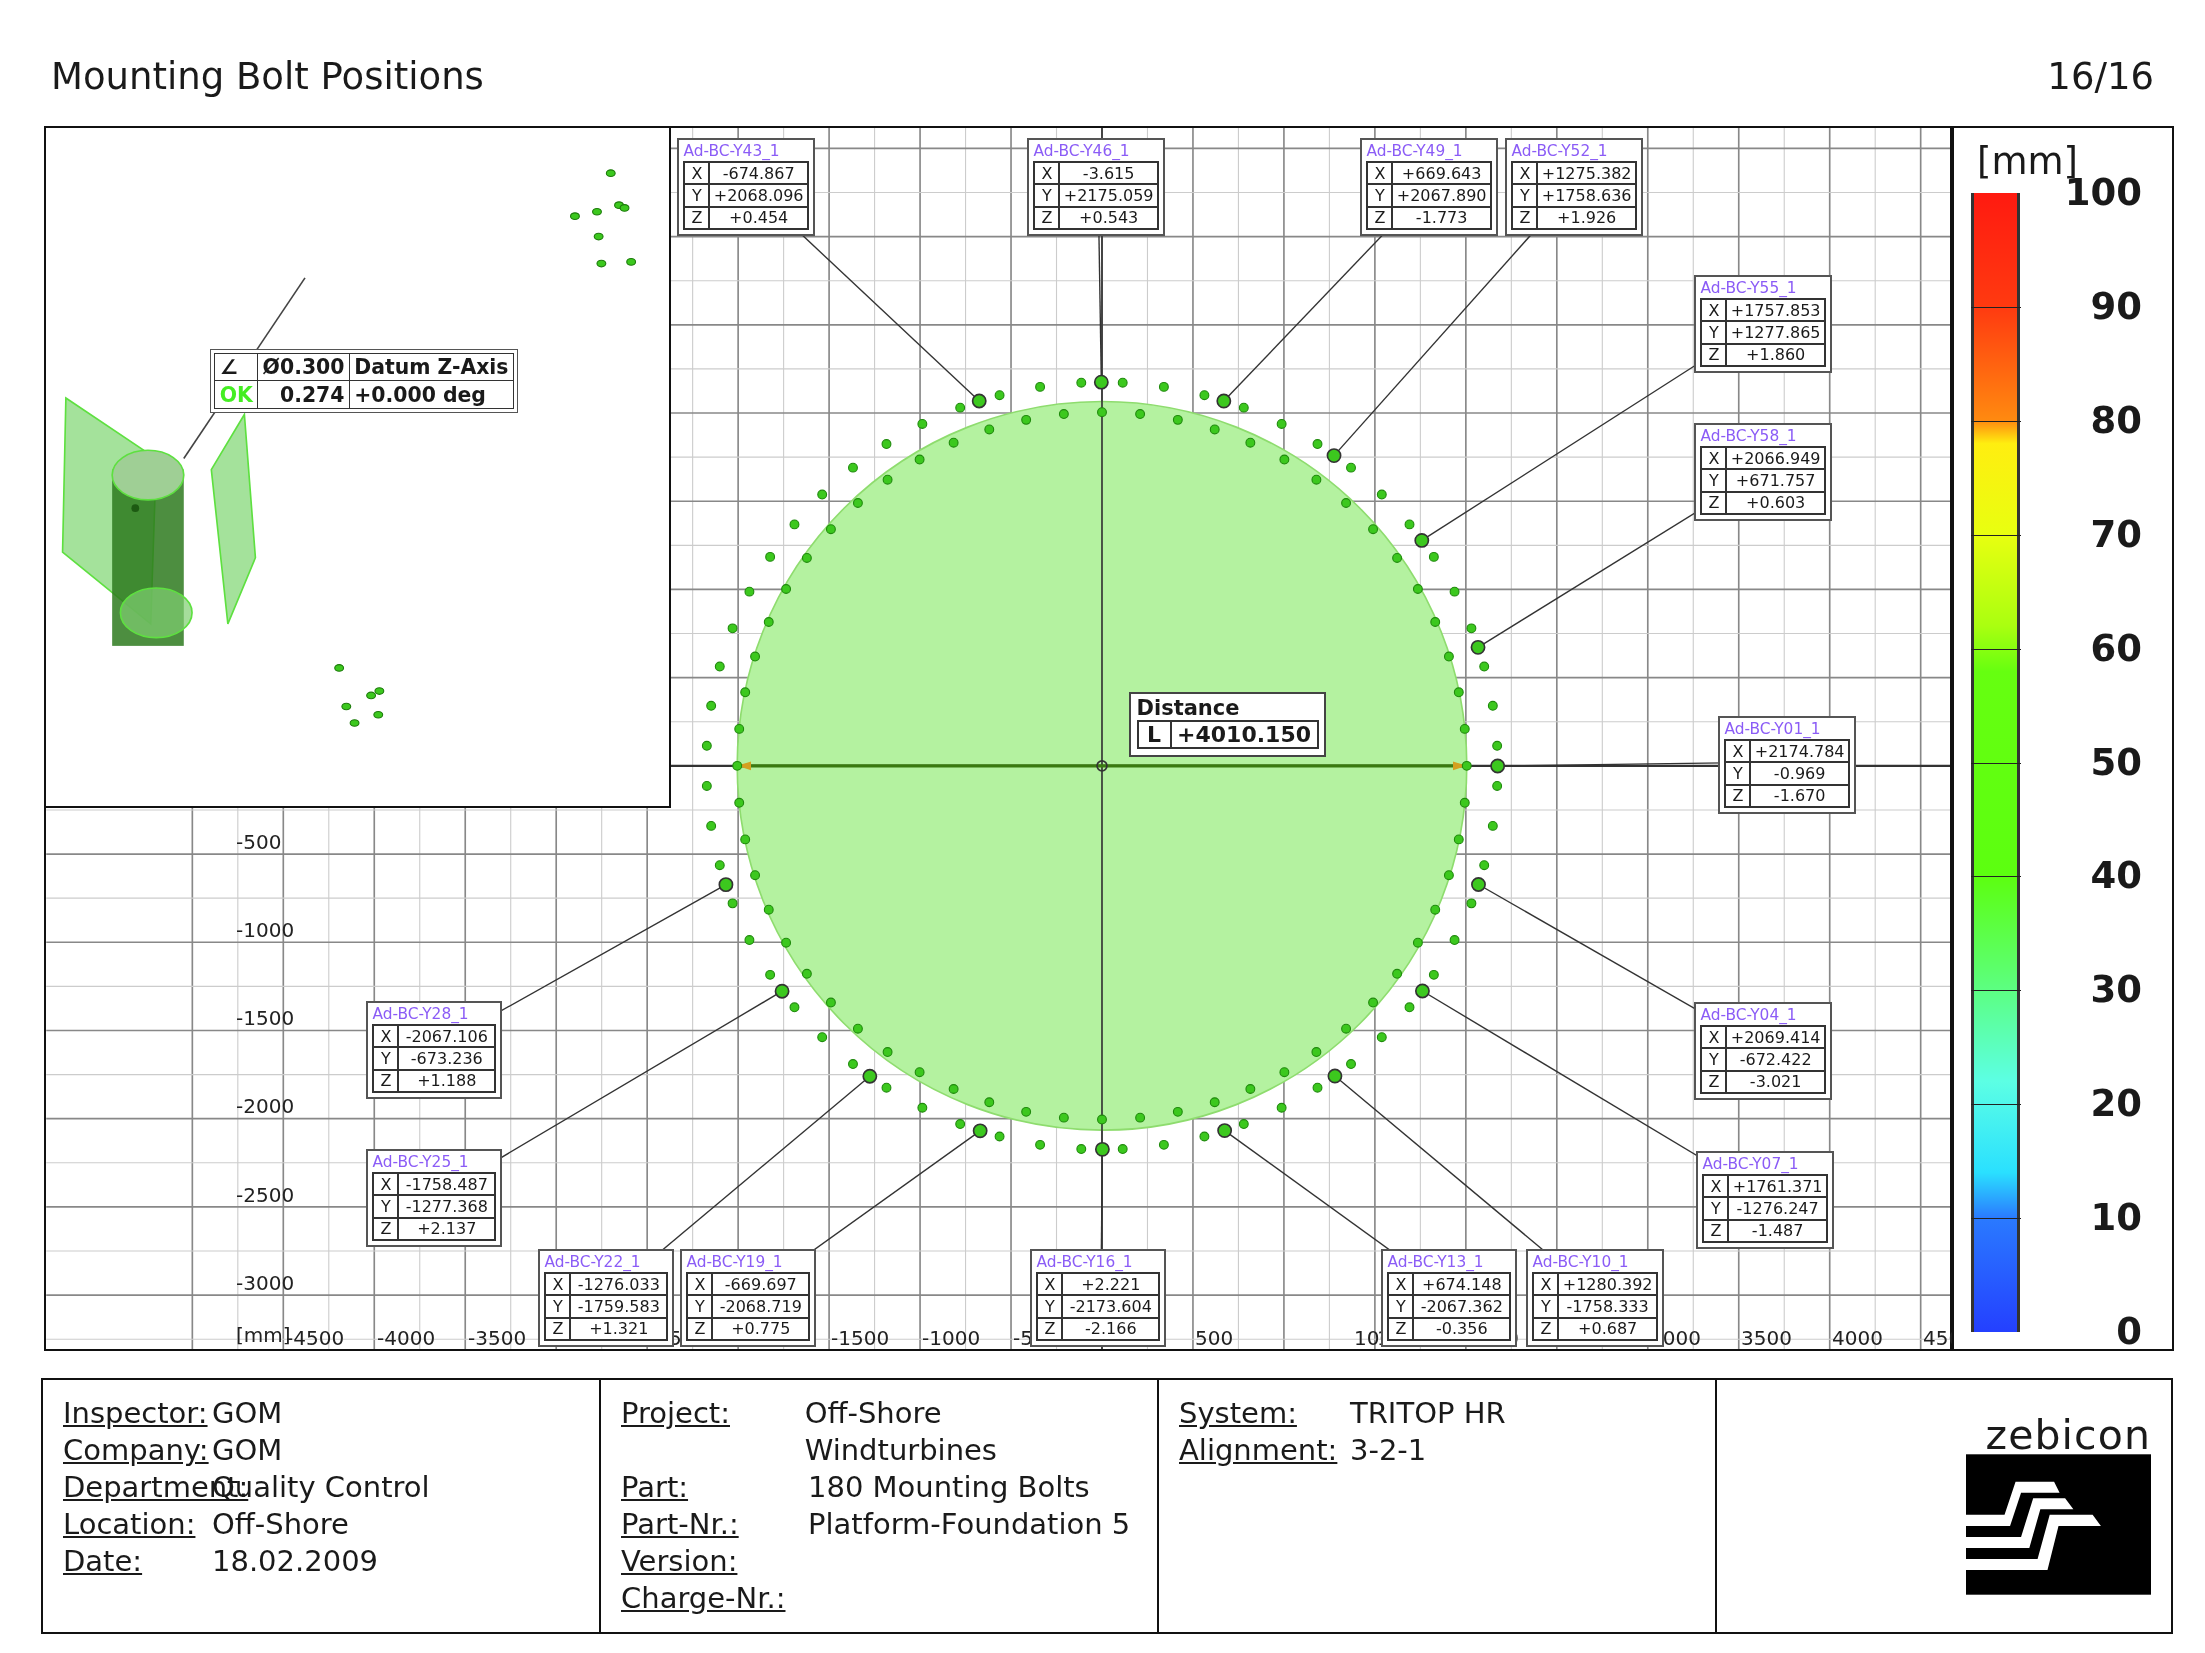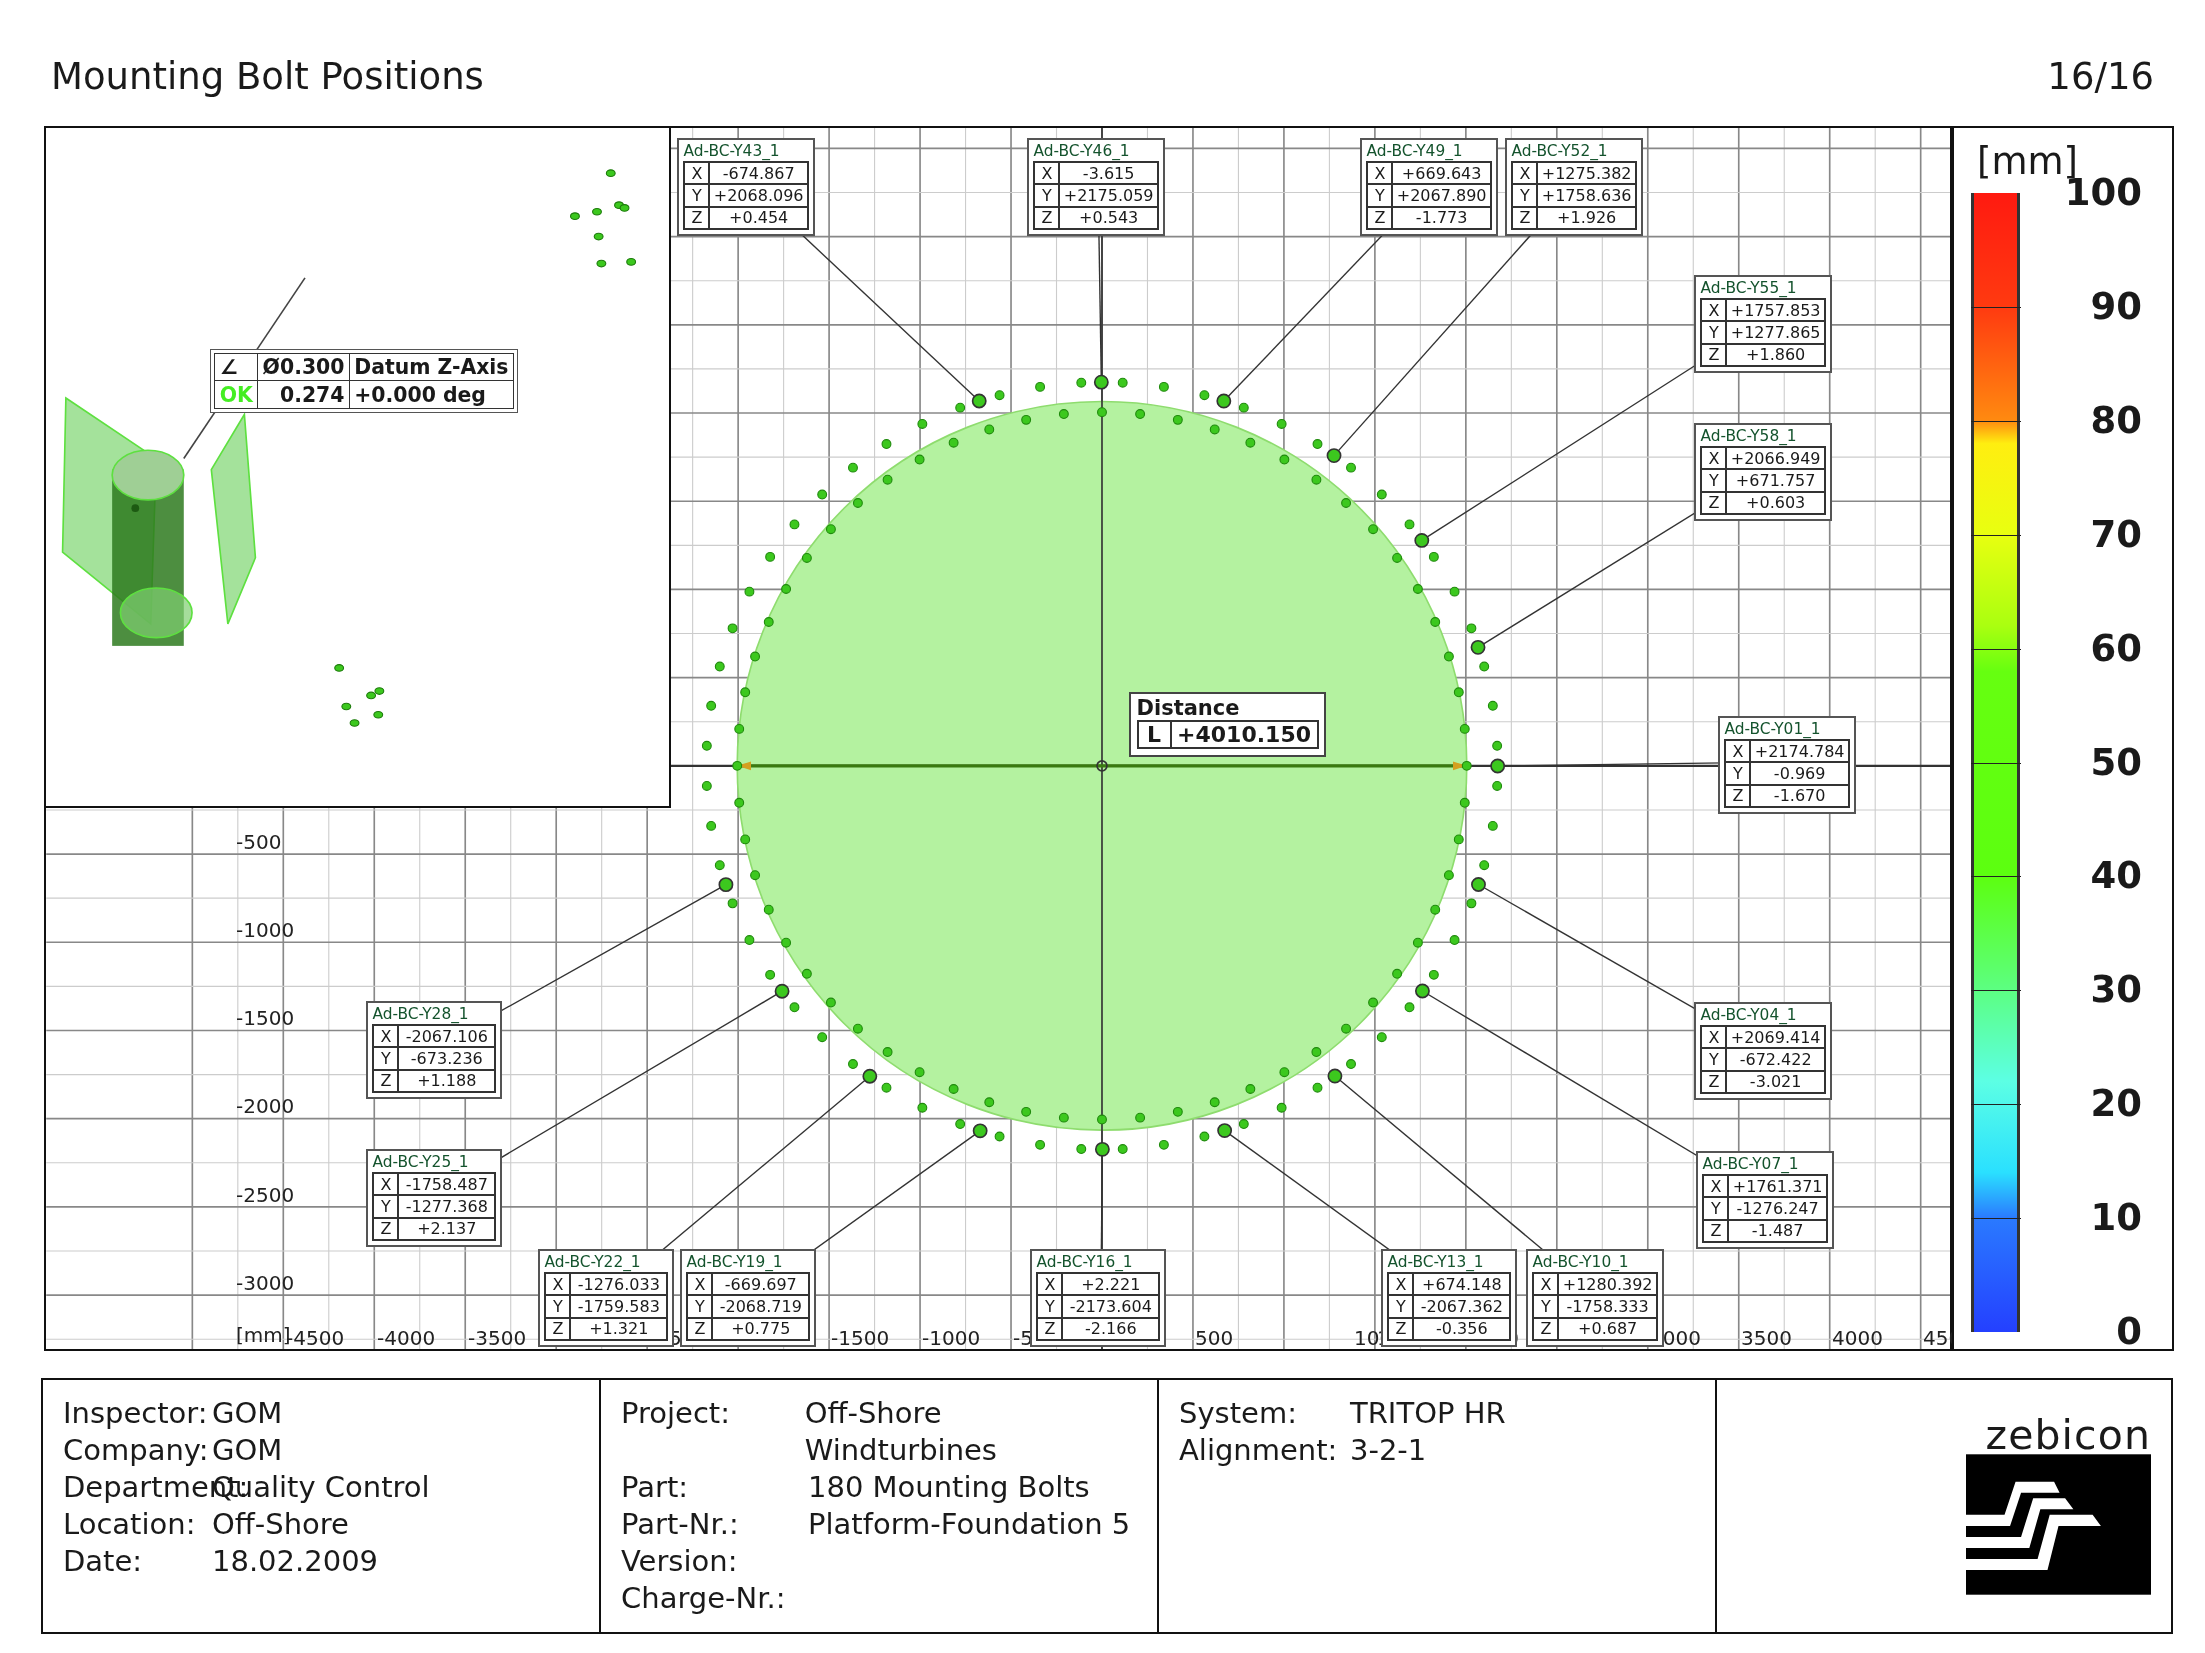--- a/index.html
+++ b/index.html
@@ -13,35 +13,35 @@
   .legend-bar { position:absolute; left:16.5px; top:65px; width:43px; height:1139px; border-left:3.3px solid #333; border-right:3.3px solid #333;
     background:linear-gradient(to bottom,#ff1a10 0%,#ff3a10 10%,#ff8a10 20%,#ffee10 22%,#e8ff10 30%,#aaff10 38%,#66ff10 42%,#5cff10 60%,#5cff6a 68%,#5cffe4 78%,#2ae0ff 86%,#2a7aff 90%,#2440ff 100%); }
   .legend-tick { position:absolute; left:16.5px; width:50px; height:0; border-top:1.7px solid #222; }
   .legend-label { position:absolute; width:83px; text-align:right; font-size:37px; left:105px;font-weight:bold; }
   .inset { position:absolute; left:44px; top:126px; width:627px; height:682px; border:2.8px solid #111; box-sizing:border-box; background:#fff; }
   .tol-box { position:absolute; left:164px; top:221px; border:1.7px solid #555; padding:3.3px; background:#fff; }
   .tol-table { border-collapse:collapse; font-family:"DejaVu Sans", sans-serif; font-weight:bold; font-size:20.4px; }
   .tol-table td { border:1.7px solid #333; padding:1.1px 4.4px; }
   .ok { color:#44ee22; }
   .callout { position:absolute; background:#fff; border:2.2px solid #555; padding:2.2px 4.4px 4.4px 4.4px; box-sizing:border-box; }
-  .callout-name { font-size:15.4px; color:#14532d; margin-bottom:1.1px; white-space:nowrap; }
+  .callout-name { font-size:15.4px; color:#8b5cf6; margin-bottom:1.1px; white-space:nowrap; }
   .callout table { border-collapse:collapse; font-size:16px; width:100%; }
   .callout td { border:2.2px solid #333; padding:0.6px 3.3px; line-height:19px; }
   .callout td.k { width:16.5px; text-align:center; }
   .callout td.v { text-align:center; min-width:88px;margin-top:27px; }
   .dist-box { position:absolute; left:1129px; top:692px; width:182px; background:#fff; border:2.2px solid #444; padding:2.2px 5.5px 5.5px 5.5px; font-weight:bold; }
   .dist-title { font-size:21px; }
   .dist-table { border-collapse:collapse; font-size:22px; width:100%; }
   .dist-table td { border:2.2px solid #333; padding:0 5.5px; }
   .axis-label { position:absolute; font-size:20px; color:#222; }
   .footer { position:absolute; left:41px; top:1378px; width:2132px; height:256px; border:2.8px solid #111; box-sizing:border-box; display:flex; }
   .fcol { position:relative; height:100%; box-sizing:border-box; border-right:2.2px solid #111; padding:15.4px 20px; font-size:29px; line-height:37px; }
   .fcol:last-child { border-right:none; }
   .frow { display:flex; }
-  .fk { white-space:nowrap; }
+  .fk { white-space:nowrap;text-decoration:underline; }
   .logo-wrap { display:flex; flex-direction:column; align-items:flex-end; justify-content:center; height:100%; }
   .logo-text { font-size:41px; font-family:"DejaVu Sans", sans-serif; letter-spacing:1.1px; }
 </style>
 </head>
 <body>
 
 <div class="title">Mounting Bolt Positions</div>
 <div class="pagenum">16/16</div>
 
 <div class="chart-frame">

